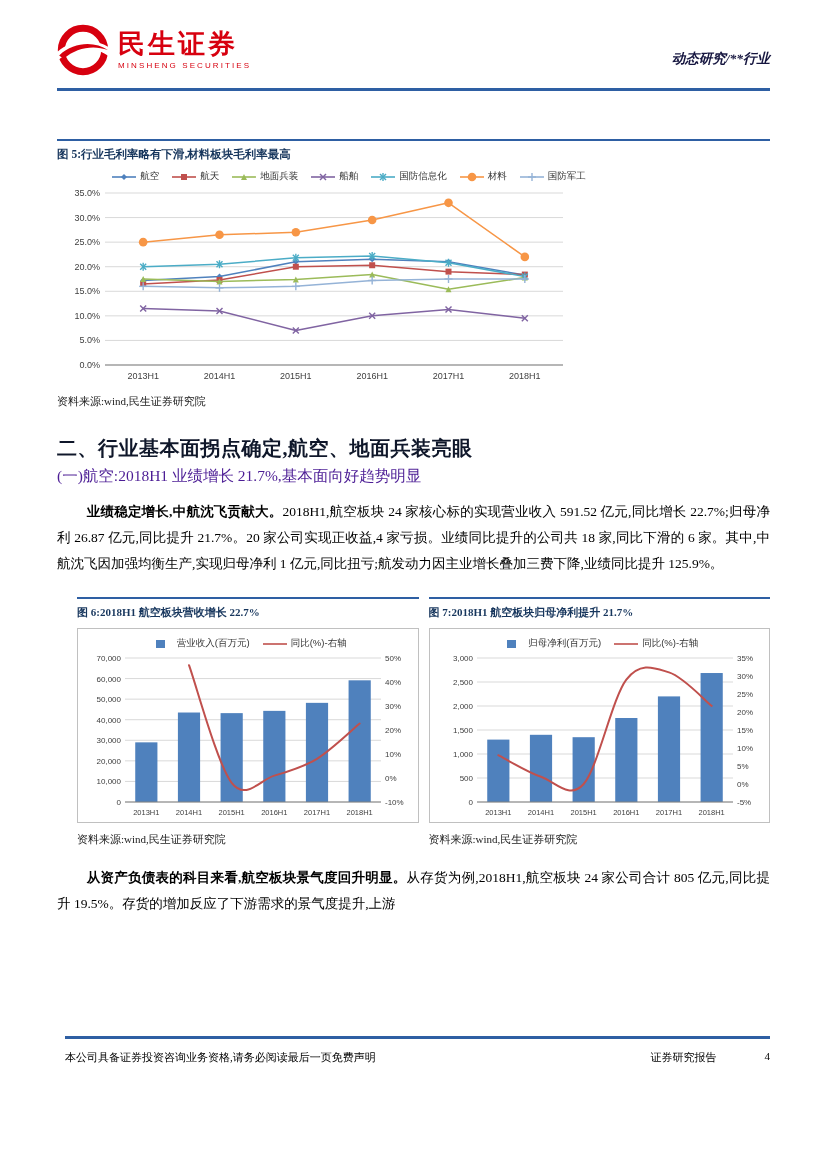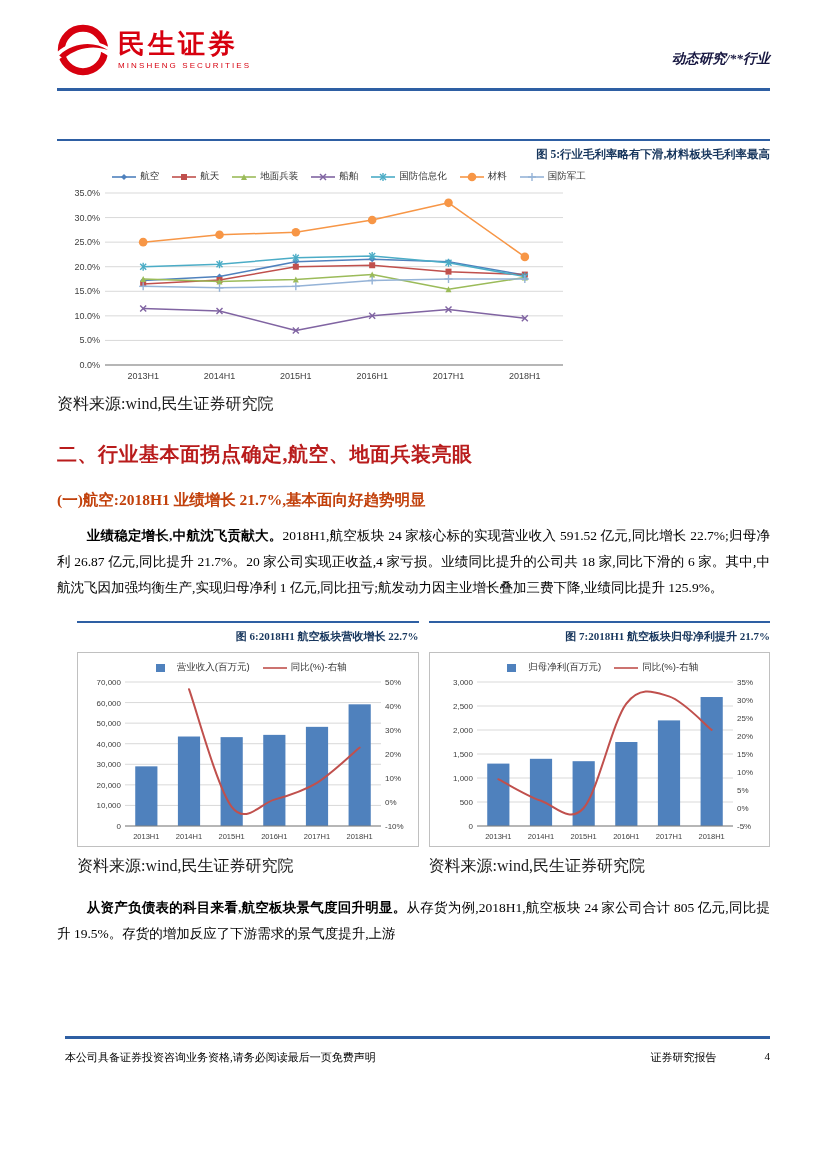--- a/index.html
+++ b/index.html
@@ -13,32 +13,32 @@
   .brand { display:flex; align-items:center; gap:9px; }
   .logo svg { width:52px; height:52px; display:block; }
   .brand-cn { font-size:27px; font-weight:bold; color:#d7000f; letter-spacing:3px; line-height:1.05; }
   .brand-en { font-size:8px; color:#d7000f; letter-spacing:2.1px; font-family:"Liberation Sans","DejaVu Sans",sans-serif; margin-top:2px; }
   .doc-type { font-size:13.5px; font-weight:bold; font-style:italic; color:#15153f; padding-bottom:8px; }
   .hdr-rule { height:3px; background:#2e5fa3; margin-top:12px; }
 
   
   .fig-block { }
   .fig5-block { margin-top:48px; }
-  .fig-title { border-top:2px solid #2e5fa3; padding-top:6px; color:#17365d; font-weight:bold; font-size:11.5px;text-align:right; }
-  .fig-source { font-size:16px; color:#1a1a1a; margin-top:9px; }
+  .fig-title { border-top:2px solid #2e5fa3; padding-top:6px; color:#17365d; font-weight:bold; font-size:11.5px; }
+  .fig-source { font-size:11px; color:#1a1a1a; margin-top:9px; }
   .chart5-wrap { width:584px; margin-top:8px; }
   .chart-box { border:1px solid #c0c0c0; margin-top:8px; padding:6px 1px 2px; }
   .chart-legend { display:flex; justify-content:center; align-items:center; flex-wrap:nowrap; gap:13px;
      font-size:9.5px; color:#333; font-family:"Liberation Sans","DejaVu Sans",sans-serif; margin:2px 0 2px; }
   .legend-item { display:inline-flex; align-items:center; gap:4px; white-space:nowrap; }
   .chart svg.plot { display:block; }
 
   
-  .sec-heading { margin-top:26px; font-size:20px; font-weight:bold; color:#b91c1c; letter-spacing:0.5px; }
-  .sub-heading { margin-top:22px; font-size:15.5px; font-weight:bold; color:#c2410c; }
+  .sec-heading { margin-top:26px; font-size:20px; font-weight:bold; color:#0f172a; letter-spacing:0.5px; }
+  .sub-heading { margin-top:4px; font-size:15.5px; font-weight:normal; color:#4c1d95; }
   .para { margin-top:12px; font-size:13.5px; line-height:26px; text-align:justify; text-indent:2.2em; }
   .para b { font-weight:bold; }
 
   .fig-row { display:flex; gap:10px; margin-top:20px;padding-left:20px; }
   .half { flex:1; min-width:0; }
   .half .fig-title { font-size:11px; }
 
   .closing { margin-top:18px; }
 
   

